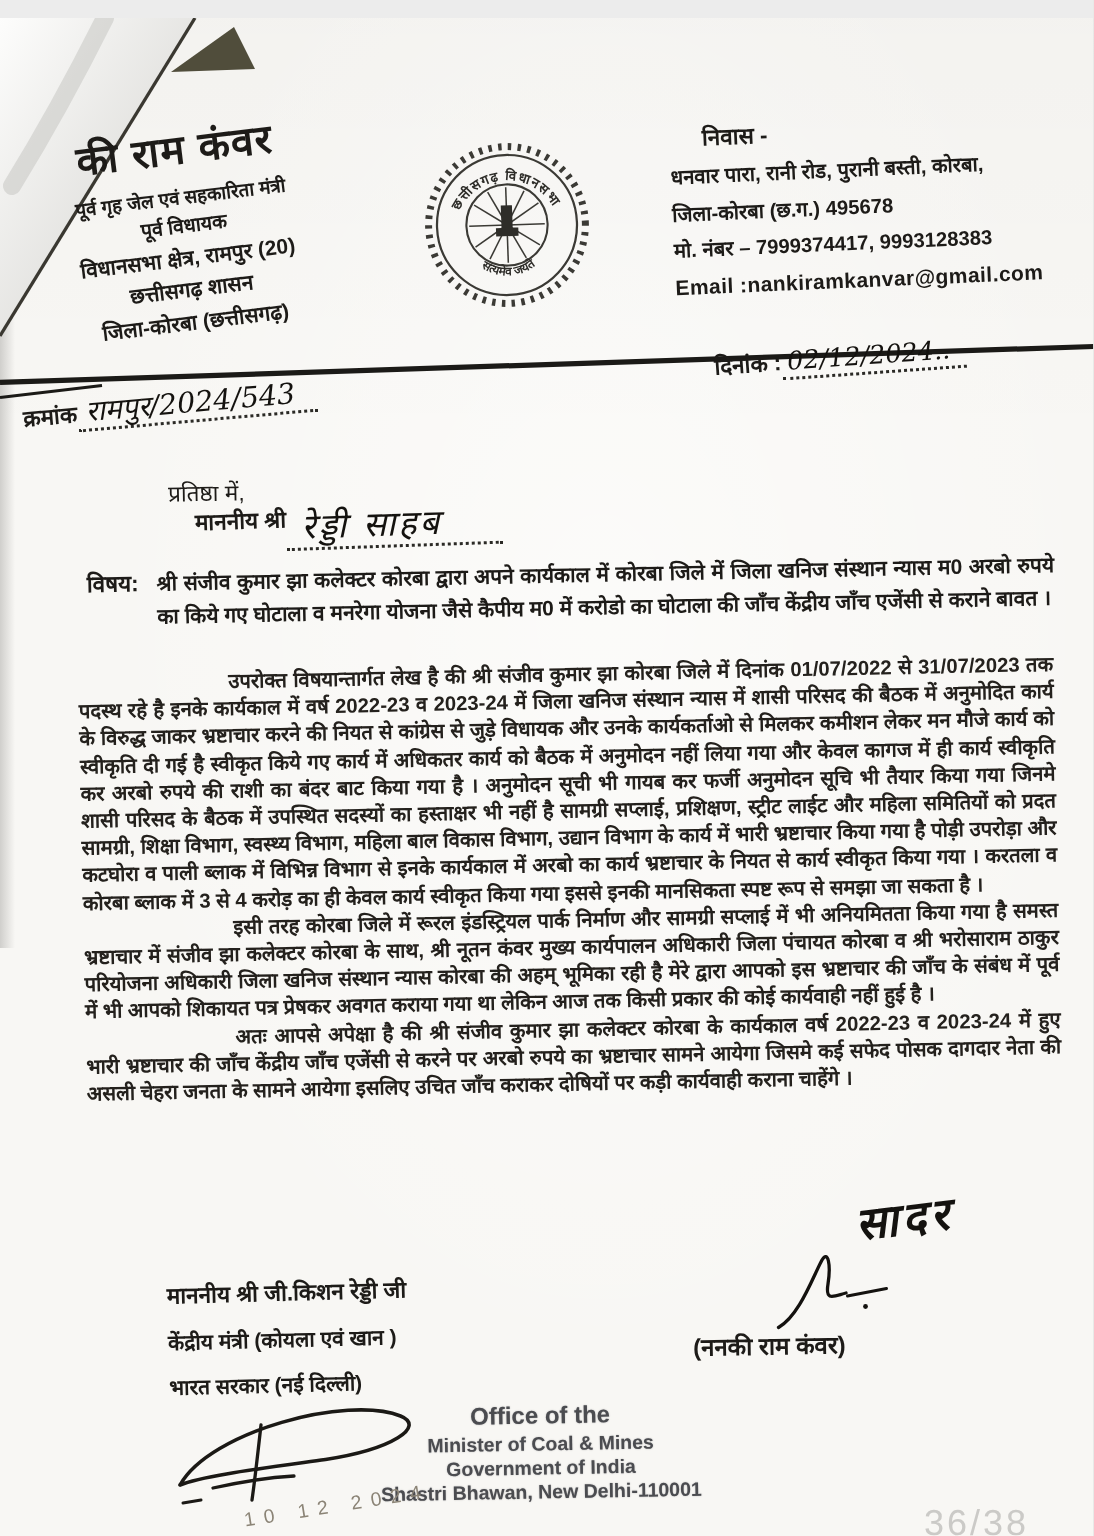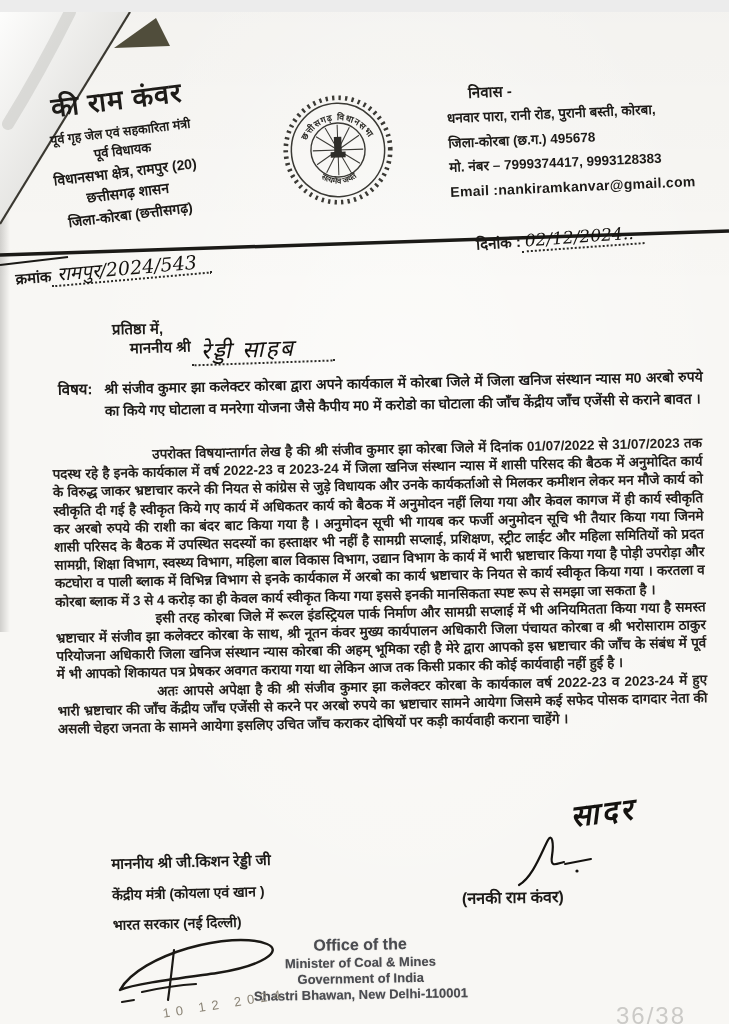--- a/index.html
+++ b/index.html
@@ -33,21 +33,21 @@
   .c-email{font-size:14px;font-weight:bold;margin-top:10px;letter-spacing:.3px;}
 
   
   .serial{left:15px;top:256px;transform:rotate(-5deg);font-size:15px;}
   .serial .label{font-weight:bold;}
   .serial .val{font-size:19px;padding:0 14px 0 6px;}
   .dateblk{left:476px;top:228px;transform:rotate(-4deg);font-size:15px;}
   .dateblk .label{font-weight:bold;}
   .dateblk .val{font-size:17px;padding:0 10px 0 4px;}
 
-  .pratishtha{left:112px;top:318px;font-size:15px;font-weight:bold;transform:rotate(-1deg);}
+  .pratishtha{left:112px;top:318px;font-size:15px;font-weight:normal;transform:rotate(-1deg);}
   .manniya{left:130px;top:333px;transform:rotate(-2deg);white-space:nowrap;}
   .manniya .label{font-size:15px;font-weight:bold;vertical-align:8px;}
   .manniya .val{font-size:23px;letter-spacing:2px;padding:0 40px 0 10px;}
 
   .subject{left:58px;top:372px;width:645px;display:flex;gap:12px;transform:rotate(-1.2deg);}
   .subject .label{font-size:15px;font-weight:bold;white-space:nowrap;}
   .subject .txt{flex:1;font-size:14px;font-weight:bold;text-align:justify;line-height:22px;margin:0;}
 
   .body-text{left:55px;top:441px;width:650px;transform:rotate(-1.2deg);}
   .body-text p{margin:0;font-size:13.5px;font-weight:600;line-height:18.2px;

